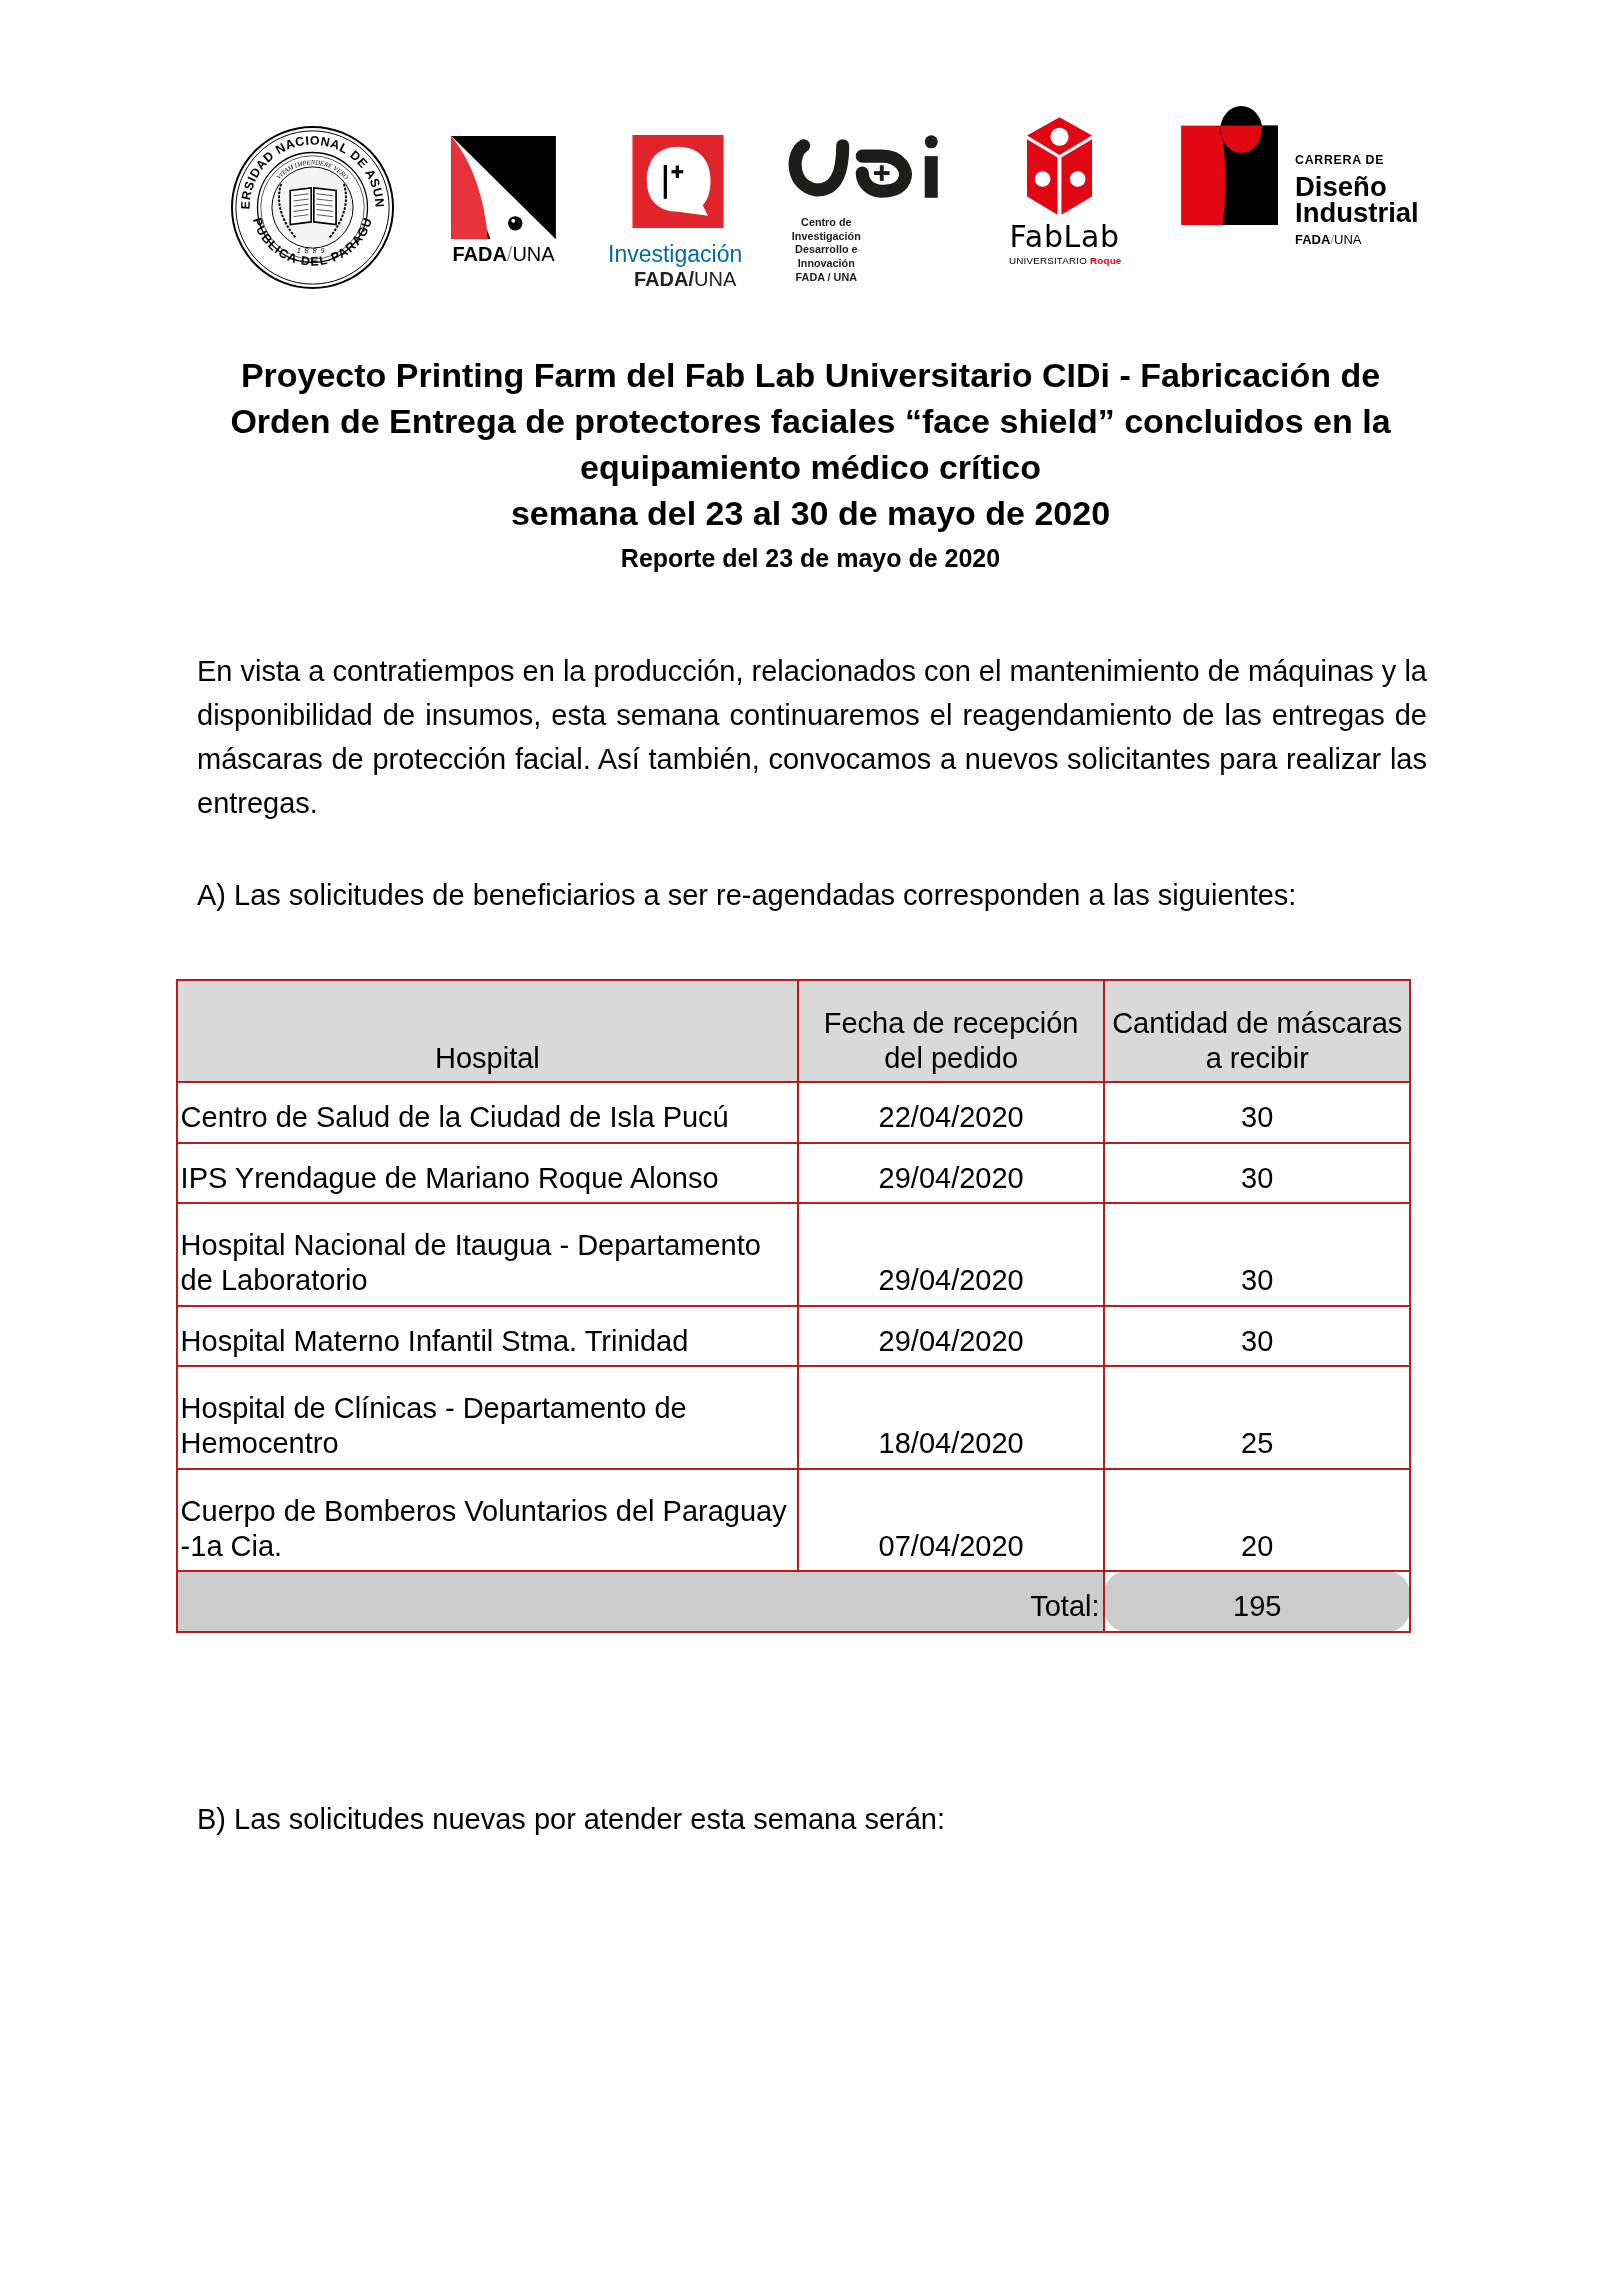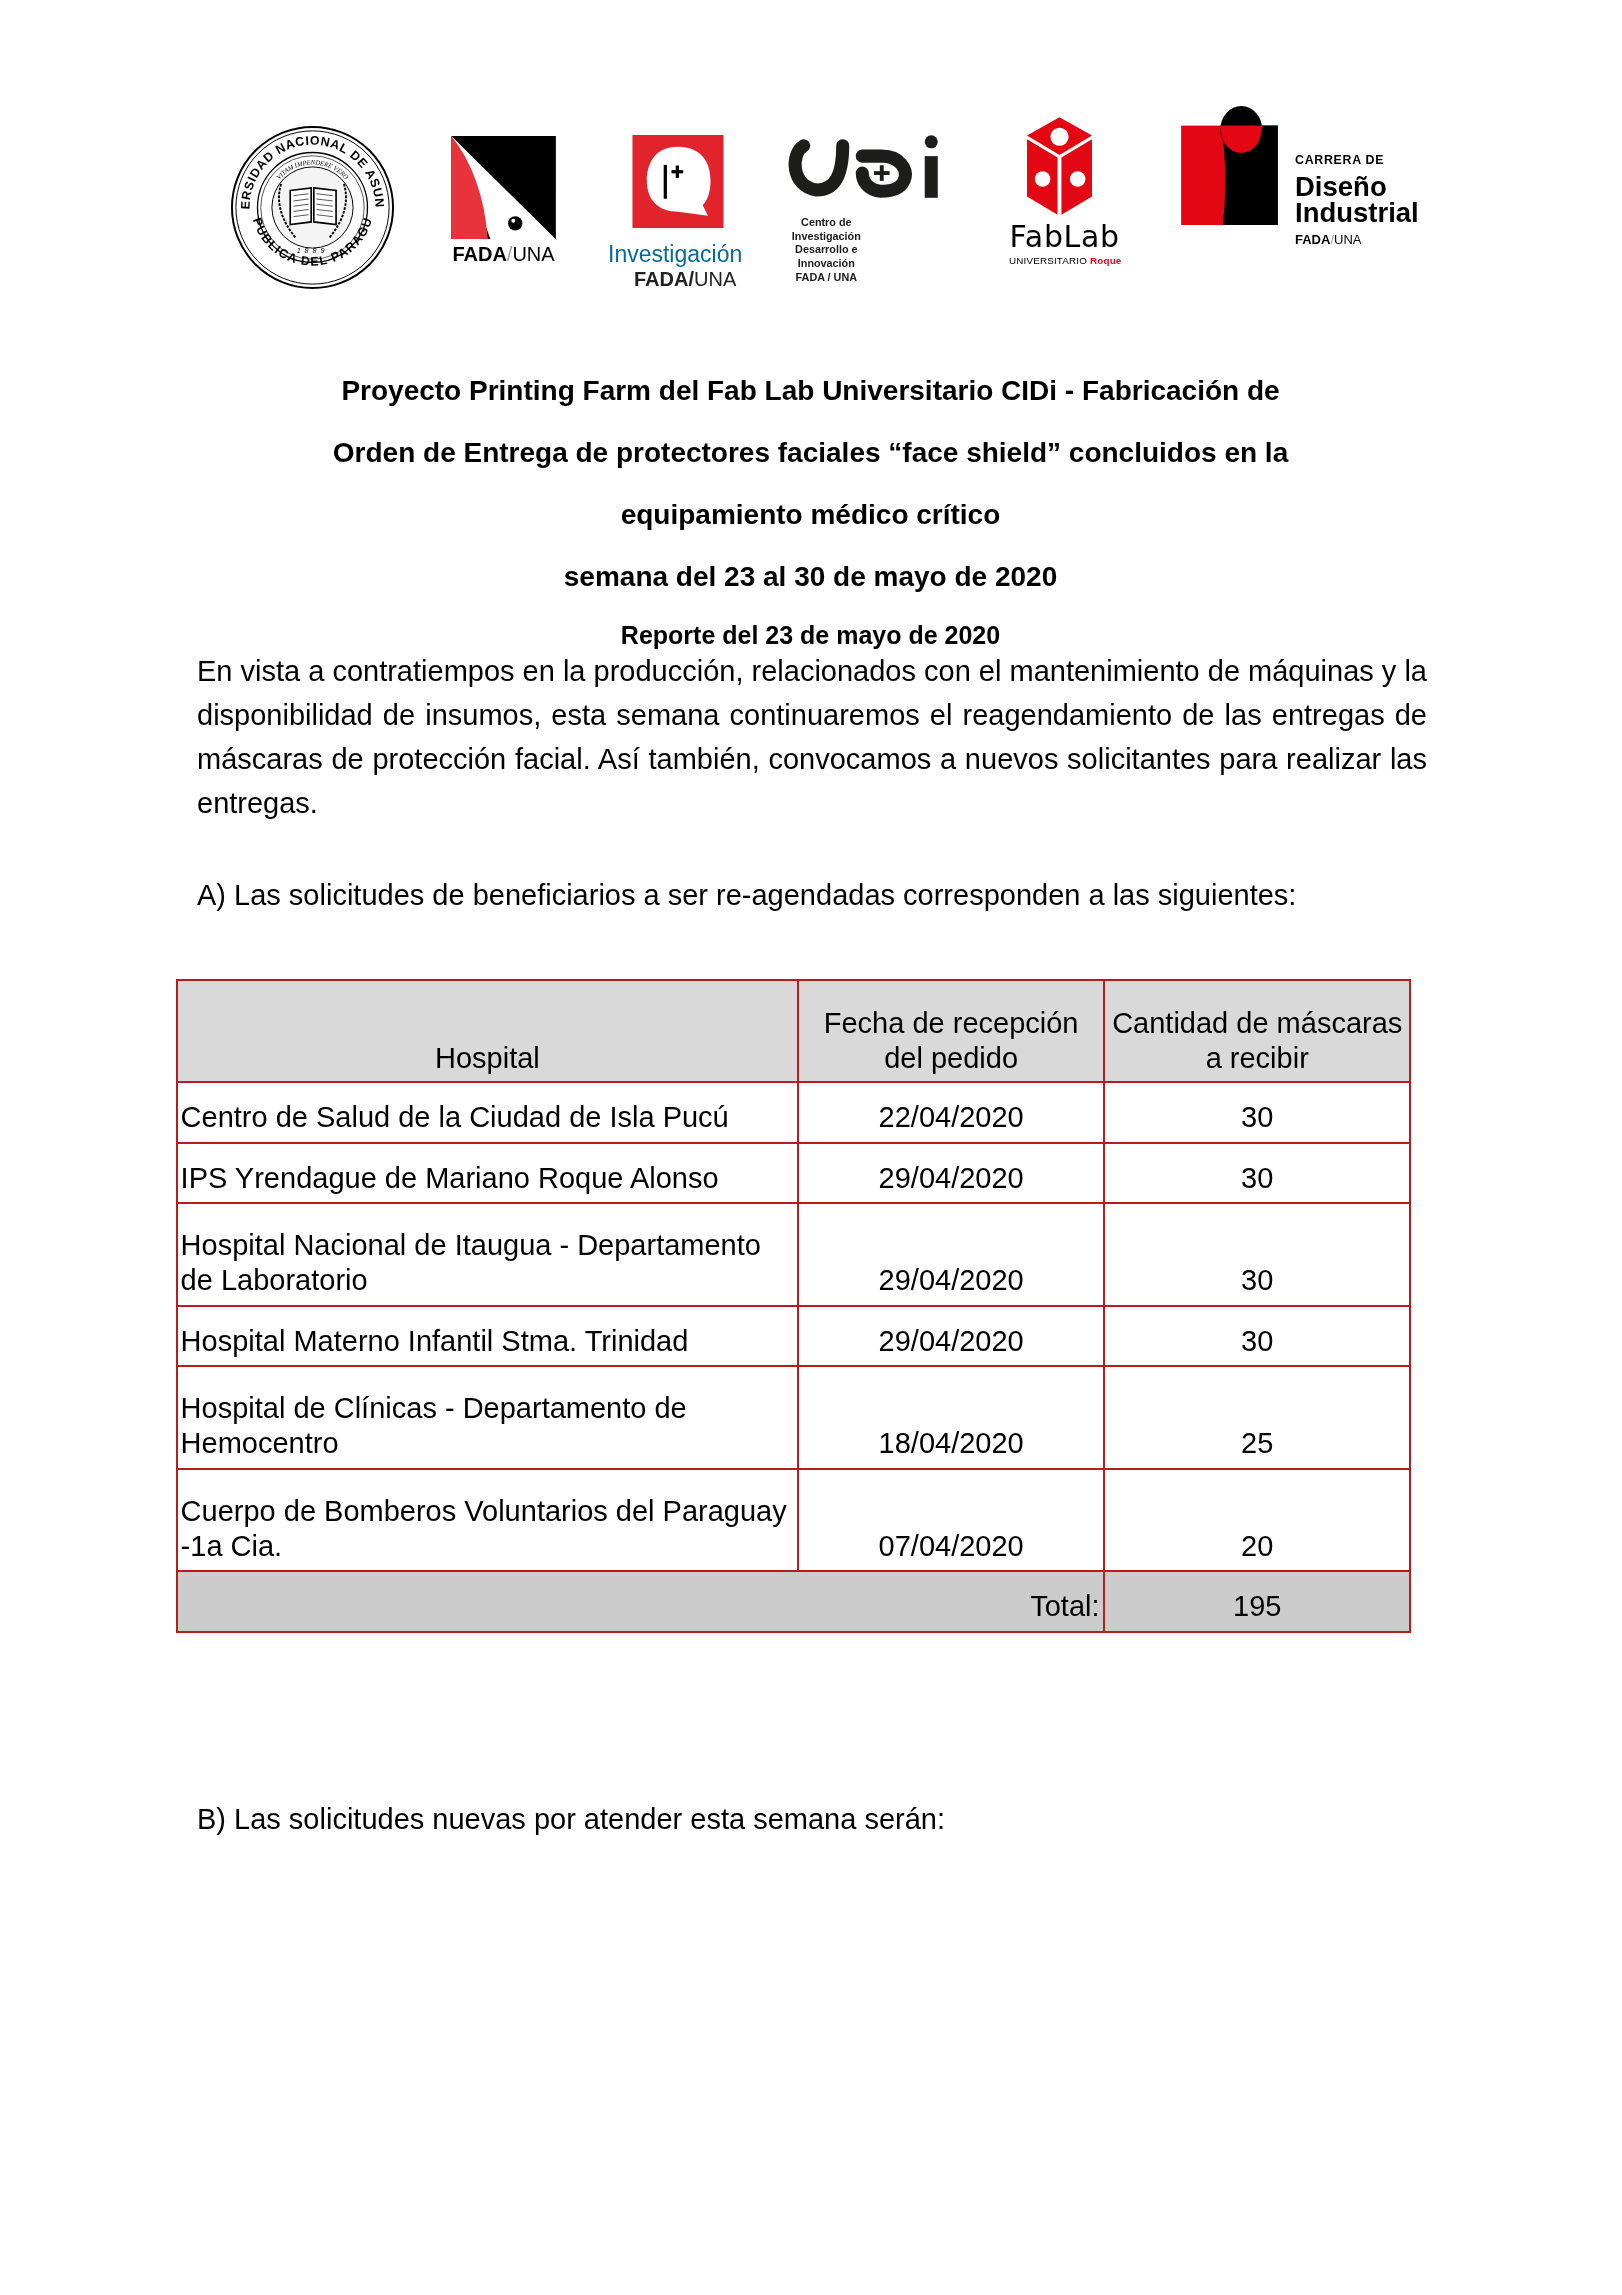--- a/index.html
+++ b/index.html
@@ -39,40 +39,40 @@
   .di .mark { position: absolute; left: 3.9px; top: 2.6px; width: 97px; height: 119px; }
   .di .txt { position: absolute; left: 118px; top: 26px; margin-top: 24px; }
   .di .c1 { font-weight: bold; font-size: 12.4px; letter-spacing: 0.7px; }
   .di .c2 { font-weight: bold; font-size: 27.5px; line-height: 26px; margin-top: 6.5px; }
   .di .c3 { font-weight: bold; font-size: 13px; margin-top: 6.5px; }
   .di .c3 .light { font-weight: normal; }
   .di .c3 .slash { color: #9a9a9a; font-weight: normal; }
 
   
   .title-block { position: absolute; left: 196px; top: 352px; width: 1229px; text-align: center; }
-  .title-line { font-weight: bold; font-size: 28px; line-height: 46px; margin: 16px; }
+  .title-line { font-weight: bold; font-size: 34px; line-height: 46px; margin: 0; }
   .report-line { font-weight: bold; font-size: 25px; line-height: 39px; margin-top: 2.6px; }
 
   
   .para { position: absolute; left: 197px; width: 1230px; font-size: 29px; line-height: 44px;
           text-align: justify; text-align-last: left; }
   .p1 { top: 620px; }
   .p2 { top: 844px; }
   .p3 { top: 1768px; }
 
   
   table.grid { position: absolute; left: 176px; top: 979px; width: 1235px;
                border-collapse: collapse; font-size: 29px; }
   table.grid td, table.grid th { border: 2px solid #b91c1c; padding: 0 3.9px; vertical-align: bottom;
                font-weight: normal; line-height: 35px; }
   table.grid th { background: #d9d9d9; text-align: center; height: 95px; padding-bottom: 5.2px; }
   table.grid td { height: 52px; padding-bottom: 6.5px; }
   table.grid td.tall { height: 94px; }
   table.grid td.name { text-align: left; padding-left: 2.6px; }
-  table.grid td.date, table.grid td.qty { text-align: center; }
+  table.grid td.date, table.grid td.qty { text-align: center; border-radius: 23px; }
   table.grid tr.total td { background: #cccccc; height: 52px; }
   table.grid tr.total td.label { text-align: right; padding-right: 3.9px; }
   col.c-name { width: 622px; }
   col.c-date { width: 307px; }
   col.c-qty { width: 306px; }
 </style>
 </head>
 <body>
 
 <div class="logo seal">

